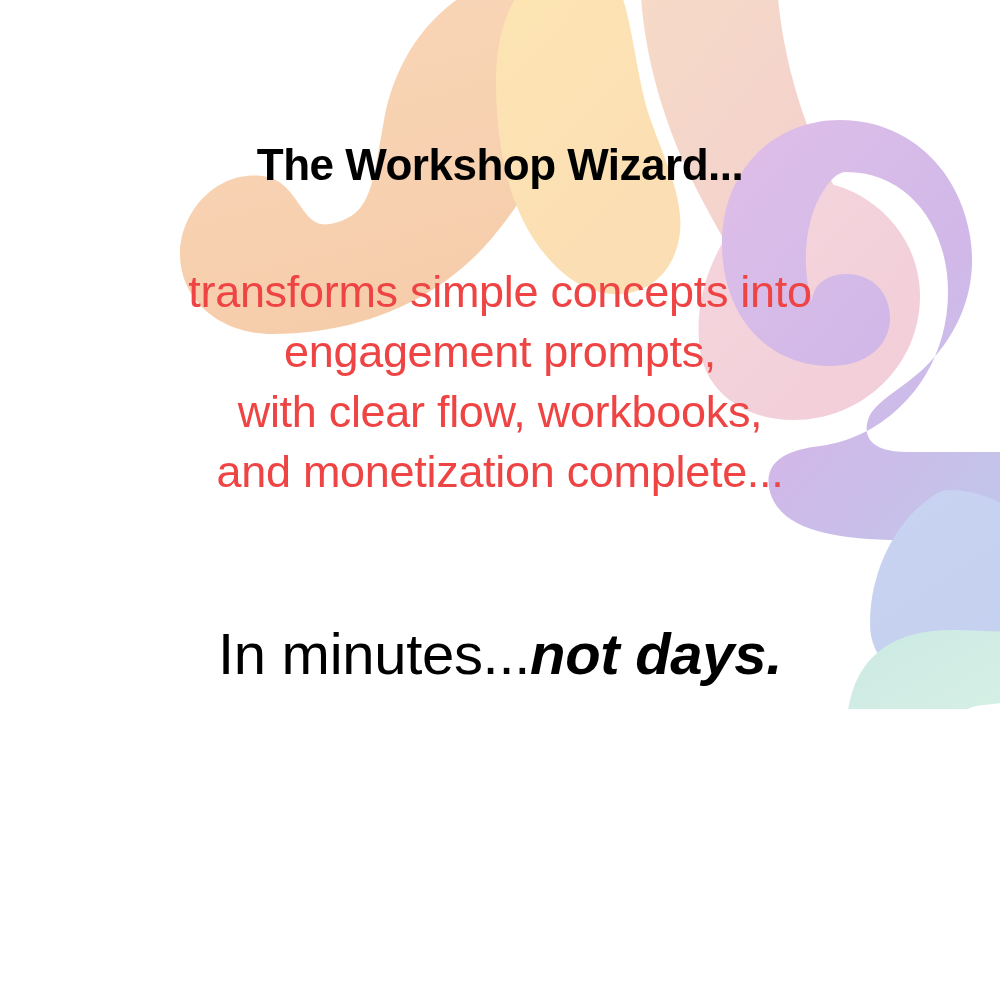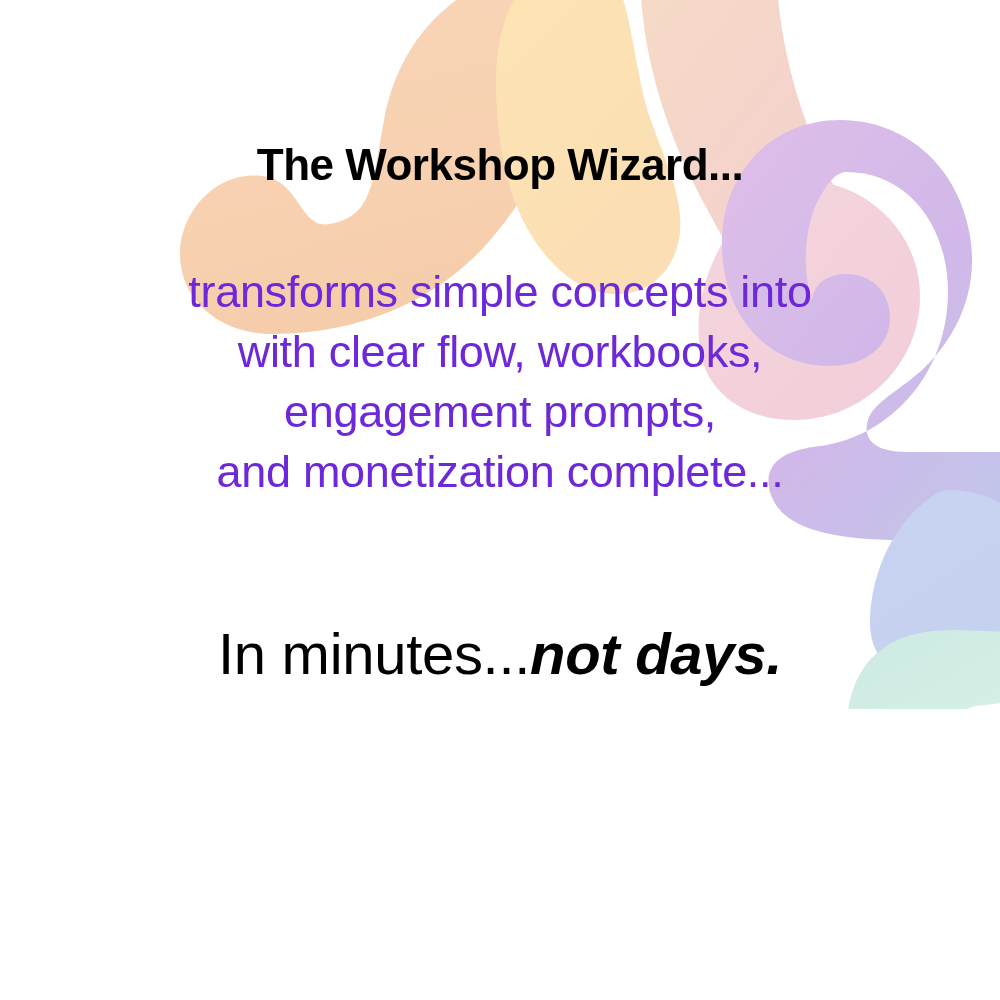--- a/index.html
+++ b/index.html
@@ -45,21 +45,21 @@
     line-height: 1.1;
   }
   .body-block {
     position: absolute;
     top: 262px;
     left: 0;
     right: 0;
     text-align: center;
     font-size: 45px;
     font-weight: normal;
-    color: #6d28d9;
+    color: #ef4444;
     line-height: 60px;
     letter-spacing: -0.3px;
   }
   .body-block .line {
     display: block;
     white-space: pre;
   }
   .minutes-line {
     position: absolute;
     top: 621px;
@@ -226,22 +226,22 @@
                Z" fill="url(#gMint)"></path>
     </g>
   </svg>
 
   <div id="content">
 
     <div class="headline">The Workshop Wizard...</div>
 
     <div class="body-block">
       <span class="line">transforms simple concepts into</span>
+      <span class="line">engagement prompts,</span>
       <span class="line">with clear flow, workbooks,</span>
-      <span class="line">engagement prompts,</span>
       <span class="line">and monetization complete...</span>
     </div>
 
     <div class="minutes-line">
       <span>In minutes...</span><span class="em">not days.</span>
     </div>
 
     <div class="quote-block">
     </div>
 

